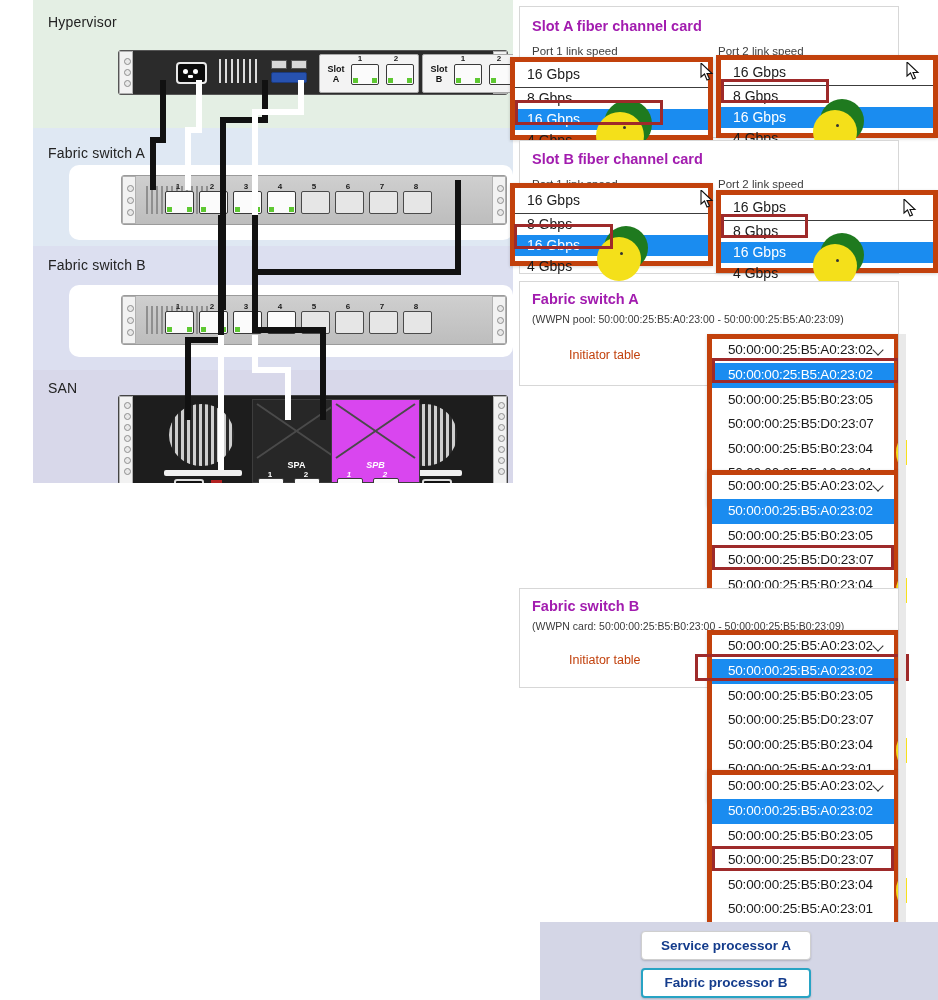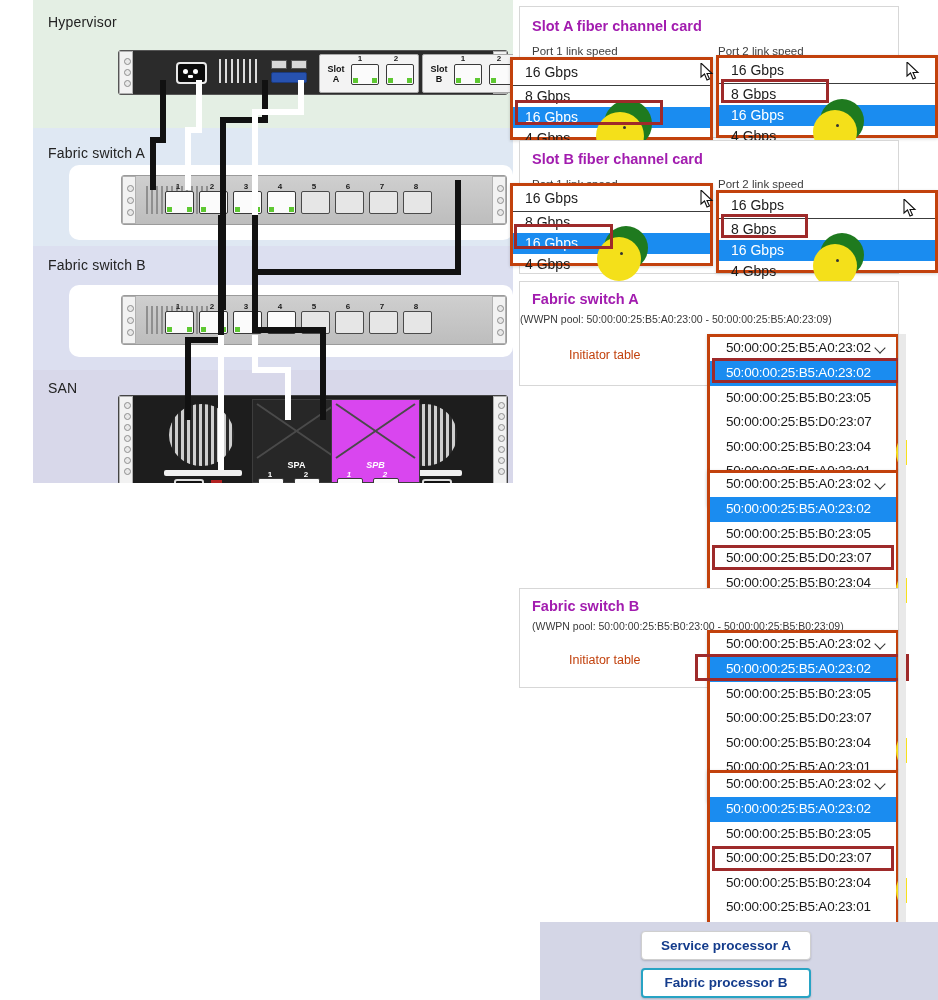--- a/index.html
+++ b/index.html
@@ -37,21 +37,21 @@
   .fan{position:absolute;border-radius:50%;background:repeating-linear-gradient(90deg,#cfcfcf 0 3px,#2b2b2b 3px 6px);}
   .barwhite{position:absolute;background:#f0f0f0;border-radius:2px;}
 
   
   .card{position:absolute;background:#ffffff;border:1px solid #d7d7d7;box-sizing:border-box;}
   .card-title{position:absolute;font-size:14.5px;font-weight:bold;color:#a21caf;}
   .card-sub{position:absolute;font-size:10.5px;color:#3a3a3a;}
   .field-lbl{position:absolute;font-size:11.5px;color:#3d3d3d;}
   .inittbl-lbl{position:absolute;font-size:12.5px;color:#c2410c;}
 
-  .dd{position:absolute;background:#ffffff;border:3px solid #c2410c;box-sizing:border-box;
+  .dd{position:absolute;background:#ffffff;border:5px solid #c2410c;box-sizing:border-box;
       box-shadow:0 1px 3px rgba(0,0,0,.16);}
   .dd-head{position:relative;height:26px;border-bottom:1.6px solid #3c3c3c;box-sizing:border-box;}
   .dd-head span{position:absolute;left:12px;top:4px;font-size:14px;color:#1b1b1b;}
   .dd-opt{position:relative;height:21px;font-size:14px;color:#1b1b1b;padding-left:12px;
           box-sizing:border-box;line-height:20px;white-space:nowrap;}
   .dd-opt.sel{background:#1a8cf0;color:#ffffff;}
 
   .wwpn .dd-head{height:24px;border-bottom:none;}
   .wwpn .dd-head span{font-size:13.5px;top:3px;left:16px;letter-spacing:-.2px;}
   .wwpn .dd-opt{height:24.5px;line-height:23px;font-size:13.5px;padding-left:16px;letter-spacing:-.2px;}
@@ -382,21 +382,21 @@
 <svg class="cursor" style="left:903px;top:199px;" viewBox="0 0 14 18">
   <path d="M1 0 L1 14 L4.5 11 L7 17 L9.5 16 L7 10.5 L12 10.5 Z" fill="#fff" stroke="#111" stroke-width="1.1"></path>
 </svg>
 <div class="marker-g" style="left:820px;top:233px;width:44px;height:44px;"></div>
 <div class="marker-y" style="left:813px;top:244px;width:44px;height:44px;"></div>
 <div class="marker-dot" style="left:836px;top:259px;"></div>
 <div class="redbox" style="left:721px;top:214px;width:87px;height:24px;"></div>
 
 <div class="card" style="left:519px;top:281px;width:380px;height:105px;">
   <div class="card-title" style="left:12px;top:9px;">Fabric switch A</div>
-  <div class="card-sub" style="left:0;top:31px;">(WWPN pool: 50:00:00:25:B5:A0:23:00 - 50:00:00:25:B5:A0:23:09)</div>
+  <div class="card-sub" style="left:12px;top:31px;">(WWPN pool: 50:00:00:25:B5:A0:23:00 - 50:00:00:25:B5:A0:23:09)</div>
   <div class="inittbl-lbl" style="left:49px;top:66px;">Initiator table</div>
 </div>
 
 <div class="dd wwpn" style="left:707px;top:334px;width:192px;height:172px;">
   <div class="dd-head">
     <span>50:00:00:25:B5:A0:23:02</span>
     <i class="chev"></i>
   </div>
   <div class="dd-opt sel">50:00:00:25:B5:A0:23:02</div>
   <div class="dd-opt">50:00:00:25:B5:B0:23:05</div>
@@ -420,21 +420,21 @@
   <div class="dd-opt">50:00:00:25:B5:B0:23:04</div>
   <div class="dd-opt">50:00:00:25:B5:A0:23:01</div>
   <div class="dd-opt">50:00:00:25:B5:D0:23:06</div>
 </div>
 <div class="redbox" style="left:712px;top:545px;width:182px;height:25px;"></div>
 <div class="ybook" style="left:896px;top:578px;width:11px;height:25px;"></div>
 <div class="scroll" style="left:898px;top:470px;width:7px;height:172px;"></div>
 
 <div class="card" style="left:519px;top:588px;width:380px;height:100px;">
   <div class="card-title" style="left:12px;top:9px;">Fabric switch B</div>
-  <div class="card-sub" style="left:12px;top:31px;">(WWPN pool: 50:00:00:25:B5:B0:23:00 - 50:00:00:25:B5:B0:23:09)</div>
+  <div class="card-sub" style="left:12px;top:31px;">(WWPN card: 50:00:00:25:B5:B0:23:00 - 50:00:00:25:B5:B0:23:09)</div>
   <div class="inittbl-lbl" style="left:49px;top:64px;">Initiator table</div>
 </div>
 
 <div class="dd wwpn" style="left:707px;top:630px;width:192px;height:172px;">
   <div class="dd-head">
     <span>50:00:00:25:B5:A0:23:02</span>
     <i class="chev"></i>
   </div>
   <div class="dd-opt sel">50:00:00:25:B5:A0:23:02</div>
   <div class="dd-opt">50:00:00:25:B5:B0:23:05</div>

